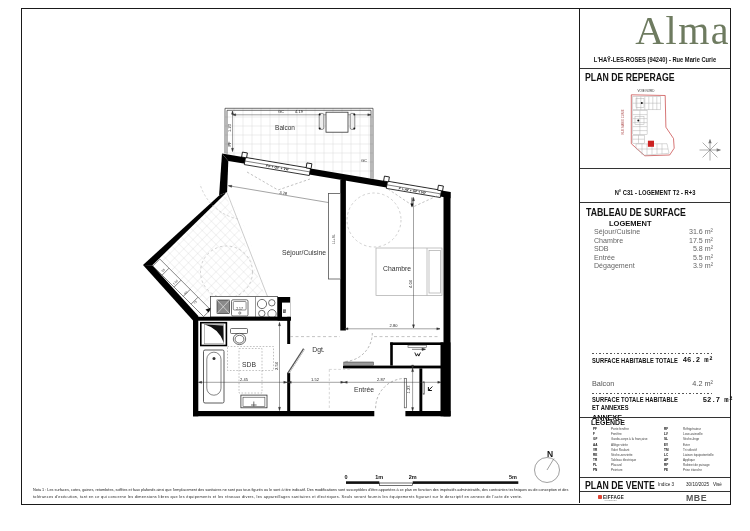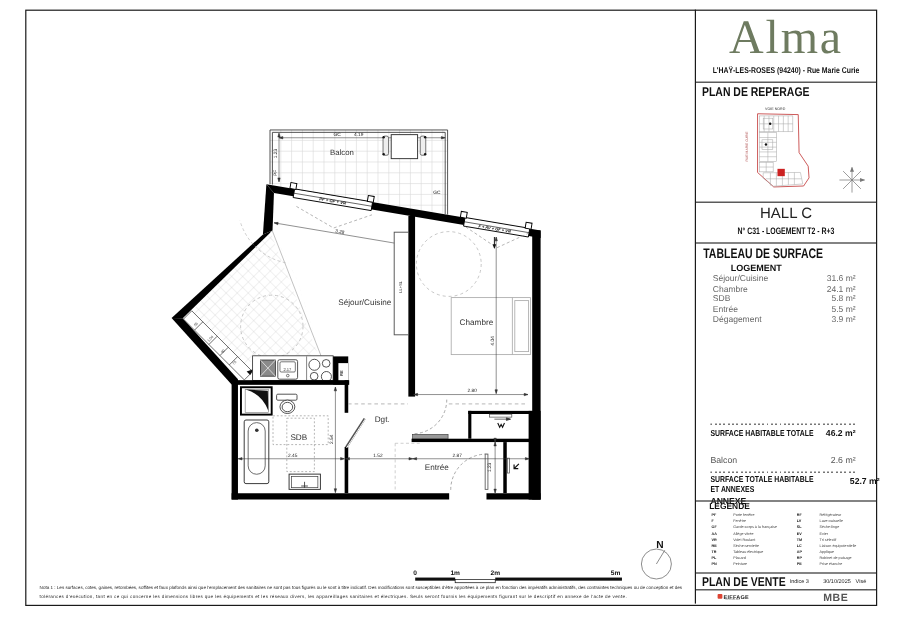--- a/index.html
+++ b/index.html
@@ -1,21 +1,21 @@
 <!DOCTYPE html>
 <html><head>
 <meta charset="utf-8">
 <style>
   html,body{margin:0;padding:0;background:#fff;}
   #page{position:relative;width:750px;height:531px;background:#fff;overflow:hidden;
         font-family:"Liberation Sans",sans-serif;}
   .abs{position:absolute;}
   .b{font-weight:bold;}
   .ctr{text-align:center;}
-  .r{text-align:right;}
+  .r{text-align:right;font-family:Liberation Mono, monospace;}
   .lg div{height:5.18px;line-height:5.18px;position:relative;}
 </style>
 </head>
 <body>
 <div id="page">
 
   <div class="abs" style="left:21px;top:8px;width:708px;height:495px;border:1px solid #1a1a1a;"></div>
 
   <div class="abs" style="left:579px;top:8px;width:1px;height:495px;background:#1a1a1a;"></div>
 
@@ -292,21 +292,21 @@
       <text x="550" y="457" font-size="8.5" font-weight="bold" fill="#111" text-anchor="middle">N</text>
       <circle cx="547" cy="470" r="12.5" fill="none" stroke="#777" stroke-width="0.7"></circle>
       <line x1="547" y1="470" x2="554" y2="458.5" stroke="#777" stroke-width="0.7"></line>
     </g>
   </svg>
   </div>
 
   <div class="abs" style="left:33px;top:488px;font-size:3.8px;color:#222;white-space:nowrap;">Nota 1 :  Les surfaces, cotes, gaines, retombées, soffites et faux plafonds ainsi que l'emplacement des sanitaires ne sont pas tous figurés ou le sont à titre indicatif. Des modifications sont susceptibles d'être apportées à ce plan en fonction des impératifs administratifs, des contraintes techniques ou de conception et des</div>
   <div class="abs" style="left:33px;top:494.5px;font-size:3.8px;letter-spacing:0.3px;color:#222;white-space:nowrap;">tolérances d'exécution, tant en ce qui concerne les dimensions libres que les équipements et les réseaux divers, les appareillages sanitaires et électriques. Seuls seront fournis les équipements figurant sur le descriptif en annexe de l'acte de vente.</div>
 
-  <div class="abs ctr" style="left:580px;top:7px;width:150px;font-family:'Liberation Serif',serif;font-size:40px;color:#6e7b60;letter-spacing:1.5px;">Alma</div>
+  <div class="abs ctr" style="left:580px;top:7px;width:150px;font-family:'Liberation Serif',serif;font-size:40px;color:#6e7b60;letter-spacing:1.5px;text-align:right;">Alma</div>
 
   <div class="abs ctr b" style="left:580px;top:56px;width:150px;font-size:7px;color:#111;white-space:nowrap;transform:scaleX(0.82);transform-origin:50% 0;">L'HAŸ-LES-ROSES (94240) - Rue Marie Curie</div>
 
   <div class="abs" style="left:580px;top:68px;width:150px;height:1px;background:#333;"></div>
 
   <div class="abs b" style="left:585px;top:70.5px;font-size:10.5px;color:#111;transform:scaleX(0.83);transform-origin:0 0;white-space:nowrap;">PLAN DE REPERAGE</div>
 
   <div class="abs" style="left:580px;top:83px;width:150px;height:85px;">
     <svg width="150" height="85" viewBox="0 0 150 85">
 
@@ -349,44 +349,43 @@
         <line x1="122.6" y1="59.6" x2="137.4" y2="74.4"></line>
         <line x1="137.4" y1="59.6" x2="122.6" y2="74.4"></line>
       </g>
       <path d="M130,56l1.7,4.2h-3.4z" fill="#777"></path>
       <path d="M140.9,67l-4.2,-1.7v3.4z" fill="#777"></path>
     </svg>
   </div>
 
   <div class="abs" style="left:580px;top:168px;width:150px;height:1px;background:#333;"></div>
 
-  <div class="abs ctr" style="left:580px;top:171px;width:150px;font-size:12.5px;color:#222;">HALL C</div>
 
   <div class="abs ctr b" style="left:580px;top:188px;width:150px;font-size:7.8px;color:#111;transform:scaleX(0.74);transform-origin:50% 0;white-space:nowrap;">N° C31 - LOGEMENT T2 - R+3</div>
 
   <div class="abs" style="left:580px;top:202px;width:150px;height:1px;background:#333;"></div>
 
   <div class="abs b" style="left:586px;top:205.5px;font-size:11.5px;color:#111;transform:scaleX(0.76);transform-origin:0 0;white-space:nowrap;">TABLEAU DE SURFACE</div>
   <div class="abs b" style="left:593px;top:219px;font-size:7.5px;color:#111;padding-left:16px;">LOGEMENT</div>
 
   <div class="abs" style="left:594px;top:228px;width:119px;font-size:7.1px;color:#666;line-height:8.6px;">
     <div>Séjour/Cuisine<span style="float:right;">31.6 m²</span></div>
-    <div>Chambre<span style="float:right;">24.1 m²</span></div>
+    <div>Chambre<span style="float:right;">17.5 m²</span></div>
     <div>SDB<span style="float:right;text-align:center;">5.8 m²</span></div>
     <div>Entrée<span style="float:right;">5.5 m²</span></div>
     <div>Dégagement<span style="float:right;">3.9 m²</span></div>
   </div>
 
   <div class="abs" style="left:592px;top:353px;width:121px;height:1px;background:repeating-linear-gradient(90deg,#555 0,#555 1.6px,transparent 1.6px,transparent 3.6px);"></div>
 
   <div class="abs b" style="left:592px;top:356px;font-size:7.2px;color:#111;transform:scaleX(0.8);transform-origin:0 0;white-space:nowrap;">SURFACE HABITABLE TOTALE</div>
   <div class="abs b r" style="left:676px;top:356px;width:37px;font-size:7.2px;color:#111;">46.2 m²</div>
 
   <div class="abs b" style="left:592px;top:368.5px;font-size:7.2px;color:#111;margin-top:44px;">ANNEXE</div>
-  <div class="abs" style="left:592px;top:378.5px;width:121px;font-size:7.3px;color:#555;">Balcon<span style="float:right;">2.6 m²</span></div>
+  <div class="abs" style="left:592px;top:378.5px;width:121px;font-size:7.3px;color:#555;">Balcon<span style="float:right;">4.2 m²</span></div>
 
   <div class="abs" style="left:592px;top:392.5px;width:121px;height:1px;background:repeating-linear-gradient(90deg,#555 0,#555 1.6px,transparent 1.6px,transparent 3.6px);"></div>
 
   <div class="abs b" style="left:592px;top:395.5px;font-size:7.2px;color:#111;line-height:8.8px;transform:scaleX(0.8);transform-origin:0 0;white-space:nowrap;">SURFACE TOTALE HABITABLE<br>ET ANNEXES</div>
   <div class="abs b r" style="left:676px;top:395.5px;width:37px;font-size:7.2px;color:#111;margin-left:20px;">52.7 m²</div>
 
   <div class="abs" style="left:580px;top:417px;width:150px;height:1px;background:#333;"></div>
 
   <div class="abs b" style="left:591px;top:418.5px;font-size:7px;color:#111;">LEGENDE</div>
 

